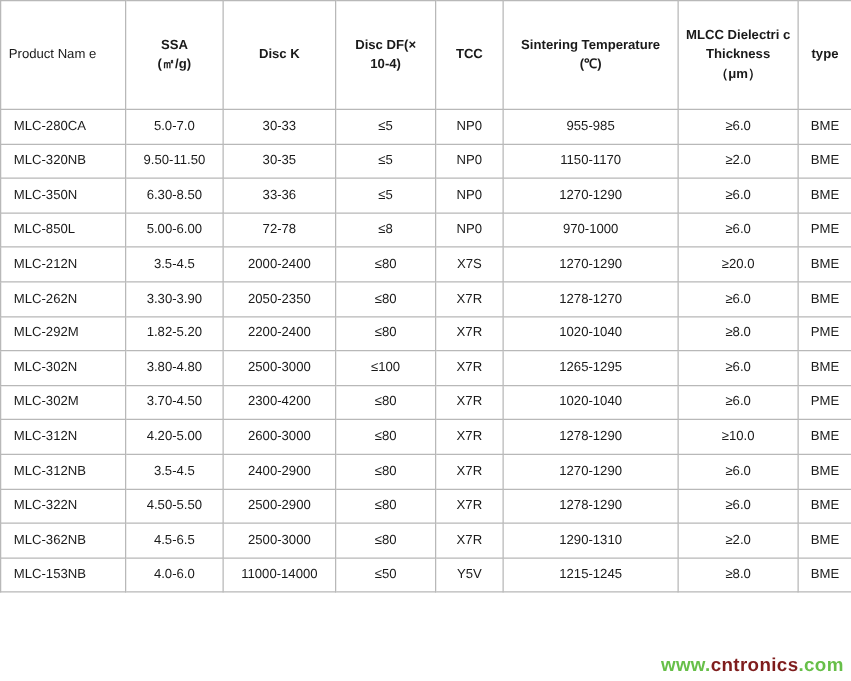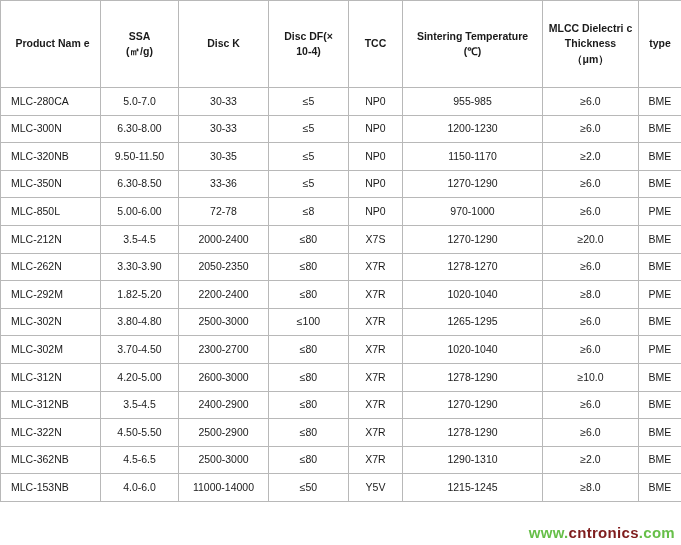--- a/index.html
+++ b/index.html
@@ -43,23 +43,23 @@
   #spec-table thead th {
     height: 86px;
     font-weight: bold;
     font-size: 10.5px;
   }
   #spec-table thead th .sub {
     display: block;
     font-weight: bold;
   }
   #spec-table thead th.left-head {
-    text-align: center;
+    text-align: left;
     padding-left: 6px;
-    font-weight: bold;
+    font-weight: normal;
     word-break: break-all;
   }
   #spec-table tbody td {
     height: 26.6px;
   }
   #spec-table tbody td.name {
     text-align: left;
     padding-left: 10px;
   }
   .watermark {
@@ -126,30 +126,20 @@
         <td class="name">MLC-280CA</td>
         <td>5.0-7.0</td>
         <td>30-33</td>
         <td>≤5</td>
         <td>NP0</td>
         <td>955-985</td>
         <td>≥6.0</td>
         <td>BME</td>
       </tr>
       <tr>
-        <td class="name">MLC-300N</td>
-        <td>6.30-8.00</td>
-        <td>30-33</td>
-        <td>≤5</td>
-        <td>NP0</td>
-        <td>1200-1230</td>
-        <td>≥6.0</td>
-        <td>BME</td>
-      </tr>
-      <tr>
         <td class="name">MLC-320NB</td>
         <td>9.50-11.50</td>
         <td>30-35</td>
         <td>≤5</td>
         <td>NP0</td>
         <td>1150-1170</td>
         <td>≥2.0</td>
         <td>BME</td>
       </tr>
       <tr>
@@ -208,21 +198,21 @@
         <td>2500-3000</td>
         <td>≤100</td>
         <td>X7R</td>
         <td>1265-1295</td>
         <td>≥6.0</td>
         <td>BME</td>
       </tr>
       <tr>
         <td class="name">MLC-302M</td>
         <td>3.70-4.50</td>
-        <td>2300-2700</td>
+        <td>2300-4200</td>
         <td>≤80</td>
         <td>X7R</td>
         <td>1020-1040</td>
         <td>≥6.0</td>
         <td>PME</td>
       </tr>
       <tr>
         <td class="name">MLC-312N</td>
         <td>4.20-5.00</td>
         <td>2600-3000</td>

